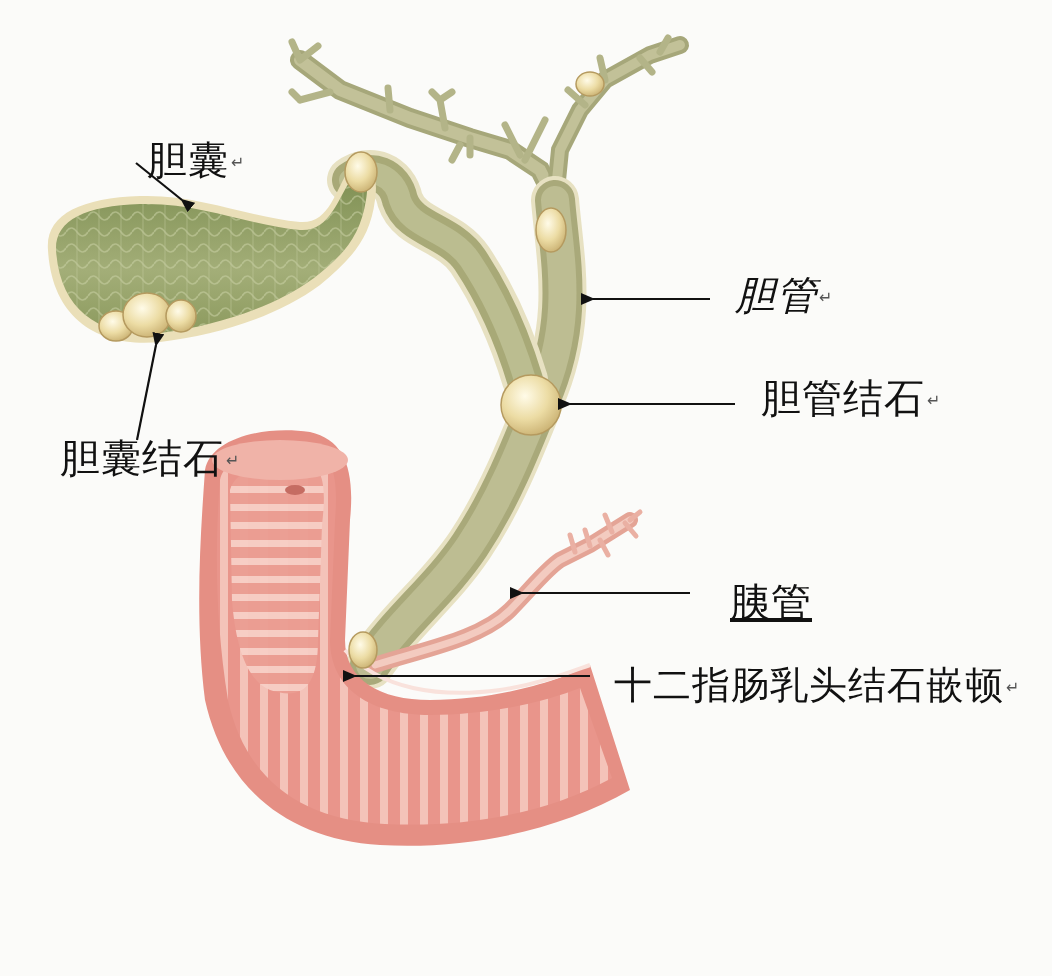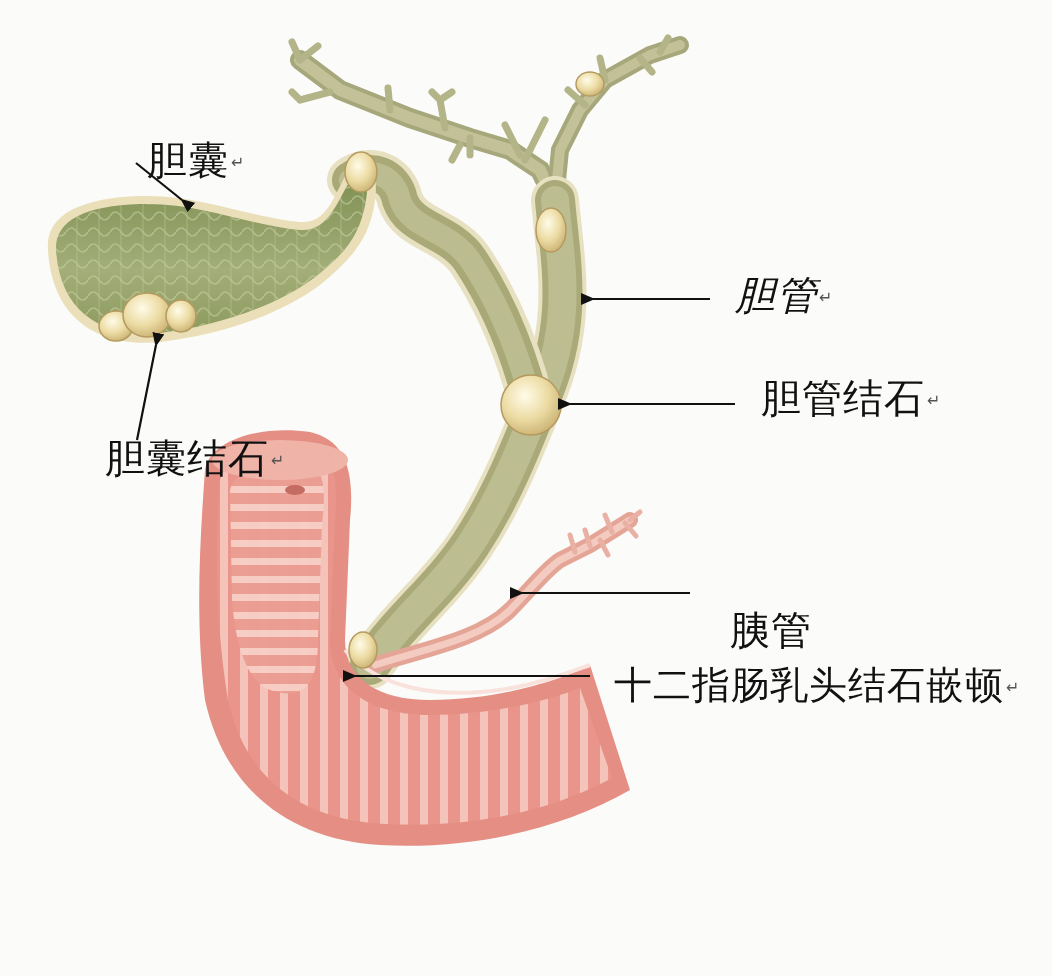--- a/index.html
+++ b/index.html
@@ -121,31 +121,31 @@
     <line x1="735" y1="404" x2="570" y2="404" marker-end="url(#arrowHead)"></line>
     <line x1="690" y1="593" x2="522" y2="593" marker-end="url(#arrowHead)"></line>
     <line x1="590" y1="676" x2="355" y2="676" marker-end="url(#arrowHead)"></line>
   </g>
 </svg>
 
 <div class="label" style="left:107px; top:140px;margin-left:40px;">
   <span>胆囊</span><span class="ret">↵</span>
 </div>
 
-<div class="label" style="left:60px; top:438px;margin-left:45px;">
+<div class="label" style="left:60px; top:438px;">
   <span>胆囊结石</span><span class="ret">↵</span>
 </div>
 
 <div class="label" style="left:735px; top:275px;font-style:italic;">
   <span>胆管</span><span class="ret">↵</span>
 </div>
 
 <div class="label" style="left:761px; top:378px;">
   <span>胆管结石</span><span class="ret">↵</span>
 </div>
 
-<div class="label" style="left:730px; top:610px;">
+<div class="label" style="left:730px; top:582px;text-decoration:underline;">
   <span>胰管</span>
 </div>
 
 <div class="label sm" style="left:614px; top:666px;">
   <span>十二指肠乳头结石嵌顿</span><span class="ret">↵</span>
 </div>
 
 </body></html>

